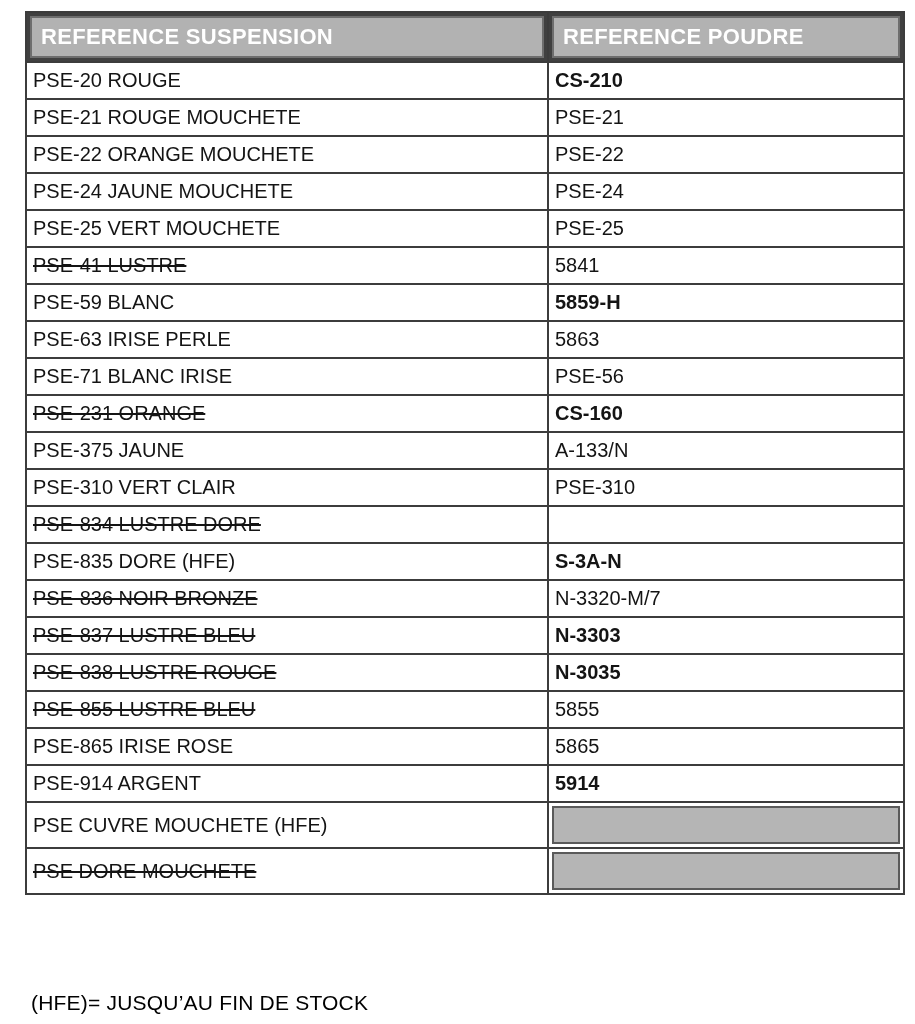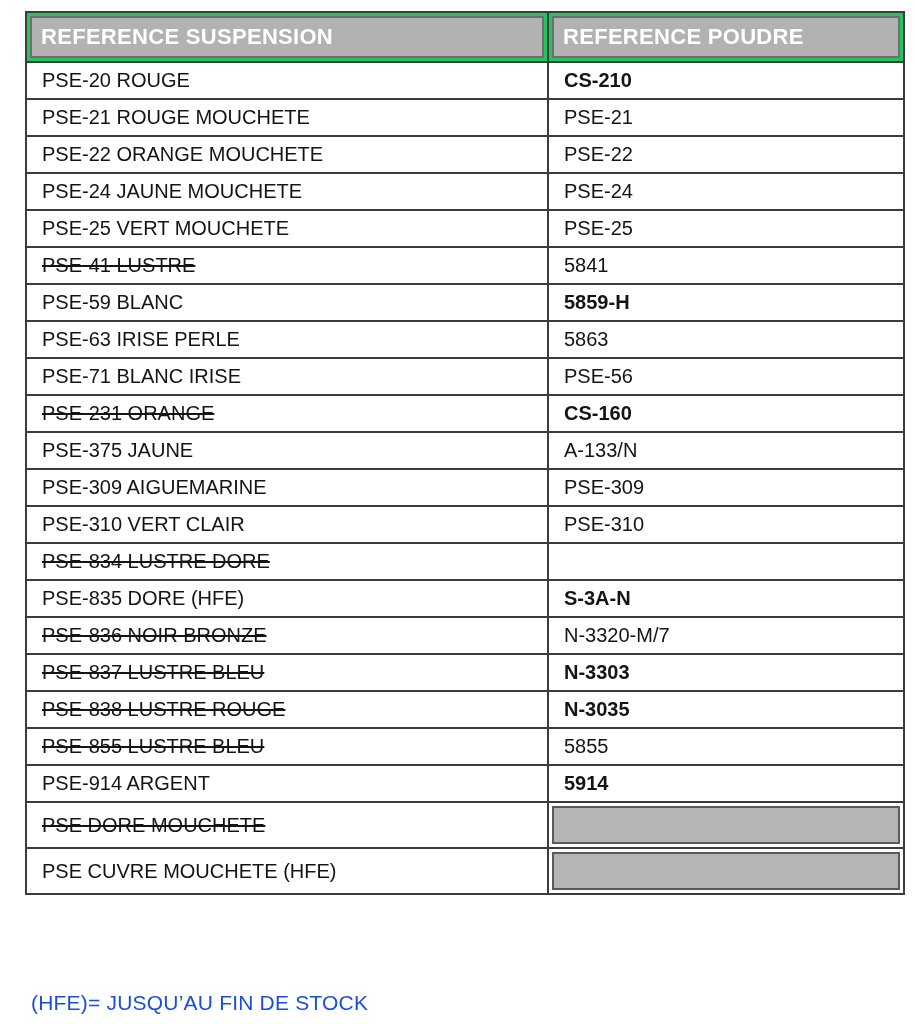--- a/index.html
+++ b/index.html
@@ -21,42 +21,42 @@
     width: 878px;
     table-layout: fixed;
   }
   th, td {
     border: 2px solid #3c3c3c;
     box-sizing: border-box;
   }
   th {
     padding: 3px;
     height: 50px;
-    background: #22c55e;
+    background: #404040;
     text-align: center;
     vertical-align: middle;
   }
   .hdr-box {
     background: #b2b2b2;
     border: 2px solid #6e6e6e;
     height: 100%;
     box-sizing: border-box;
     display: flex;
     align-items: center;
     padding-left: 9px;
     color: #ffffff;
     font-weight: bold;
     font-size: 22px;
     letter-spacing: 0.3px;
   }
   td {
     height: 37px;
     font-size: 20px;
     color: #141414;
-    padding: 0 4px 0 15px;
+    padding: 0 4px 0 6px;
     vertical-align: middle;
     overflow: hidden;
     white-space: nowrap;
   }
   tr.tall td { height: 46px; }
   td.c2.gray-cell { padding: 0; }
   .gray-box {
     background: #b5b5b5;
     border: 2px solid #5a5a5a;
     height: 38px;
@@ -66,21 +66,21 @@
   .strike {
     text-decoration: line-through;
     text-decoration-thickness: 2px;
   }
   .bold { font-weight: bold; }
   .footer-note {
     position: absolute;
     left: 31px;
     top: 991px;
     font-size: 21px;
-    color: #1d4ed8;
+    color: #000000;
     letter-spacing: 0.2px;
   }
 </style>
 </head>
 <body>
 
 <div class="table-wrap">
   <table>
     <colgroup>
       <col style="width:522px">
@@ -135,24 +135,20 @@
         </tr>
         <tr>
           <td class="c1"><span class="strike">PSE-231 ORANGE</span></td>
           <td class="c2"><span class="bold">CS-160</span></td>
         </tr>
         <tr>
           <td class="c1"><span>PSE-375 JAUNE</span></td>
           <td class="c2"><span>A-133/N</span></td>
         </tr>
         <tr>
-          <td class="c1"><span>PSE-309 AIGUEMARINE</span></td>
-          <td class="c2"><span>PSE-309</span></td>
-        </tr>
-        <tr>
           <td class="c1"><span>PSE-310 VERT CLAIR</span></td>
           <td class="c2"><span>PSE-310</span></td>
         </tr>
         <tr>
           <td class="c1"><span class="strike">PSE-834 LUSTRE DORE</span></td>
           <td class="c2"><span></span></td>
         </tr>
         <tr>
           <td class="c1"><span>PSE-835 DORE (HFE)</span></td>
           <td class="c2"><span class="bold">S-3A-N</span></td>
@@ -167,31 +163,35 @@
         </tr>
         <tr>
           <td class="c1"><span class="strike">PSE-838 LUSTRE ROUGE</span></td>
           <td class="c2"><span class="bold">N-3035</span></td>
         </tr>
         <tr>
           <td class="c1"><span class="strike">PSE-855 LUSTRE BLEU</span></td>
           <td class="c2"><span>5855</span></td>
         </tr>
         <tr>
+          <td class="c1"><span>PSE-865 IRISE ROSE</span></td>
+          <td class="c2"><span>5865</span></td>
+        </tr>
+        <tr>
           <td class="c1"><span>PSE-914 ARGENT</span></td>
           <td class="c2"><span class="bold">5914</span></td>
         </tr>
         <tr class="tall">
-          <td class="c1"><span class="strike">PSE DORE MOUCHETE</span></td>
+          <td class="c1"><span>PSE CUVRE MOUCHETE (HFE)</span></td>
           <td class="c2 gray-cell">
             <div class="gray-box"></div>
           </td>
         </tr>
         <tr class="tall">
-          <td class="c1"><span>PSE CUVRE MOUCHETE (HFE)</span></td>
+          <td class="c1"><span class="strike">PSE DORE MOUCHETE</span></td>
           <td class="c2 gray-cell">
             <div class="gray-box"></div>
           </td>
         </tr>
       </tbody>
   </table>
 </div>
 
 <div class="footer-note">(HFE)= JUSQU’AU FIN DE STOCK</div>
 

